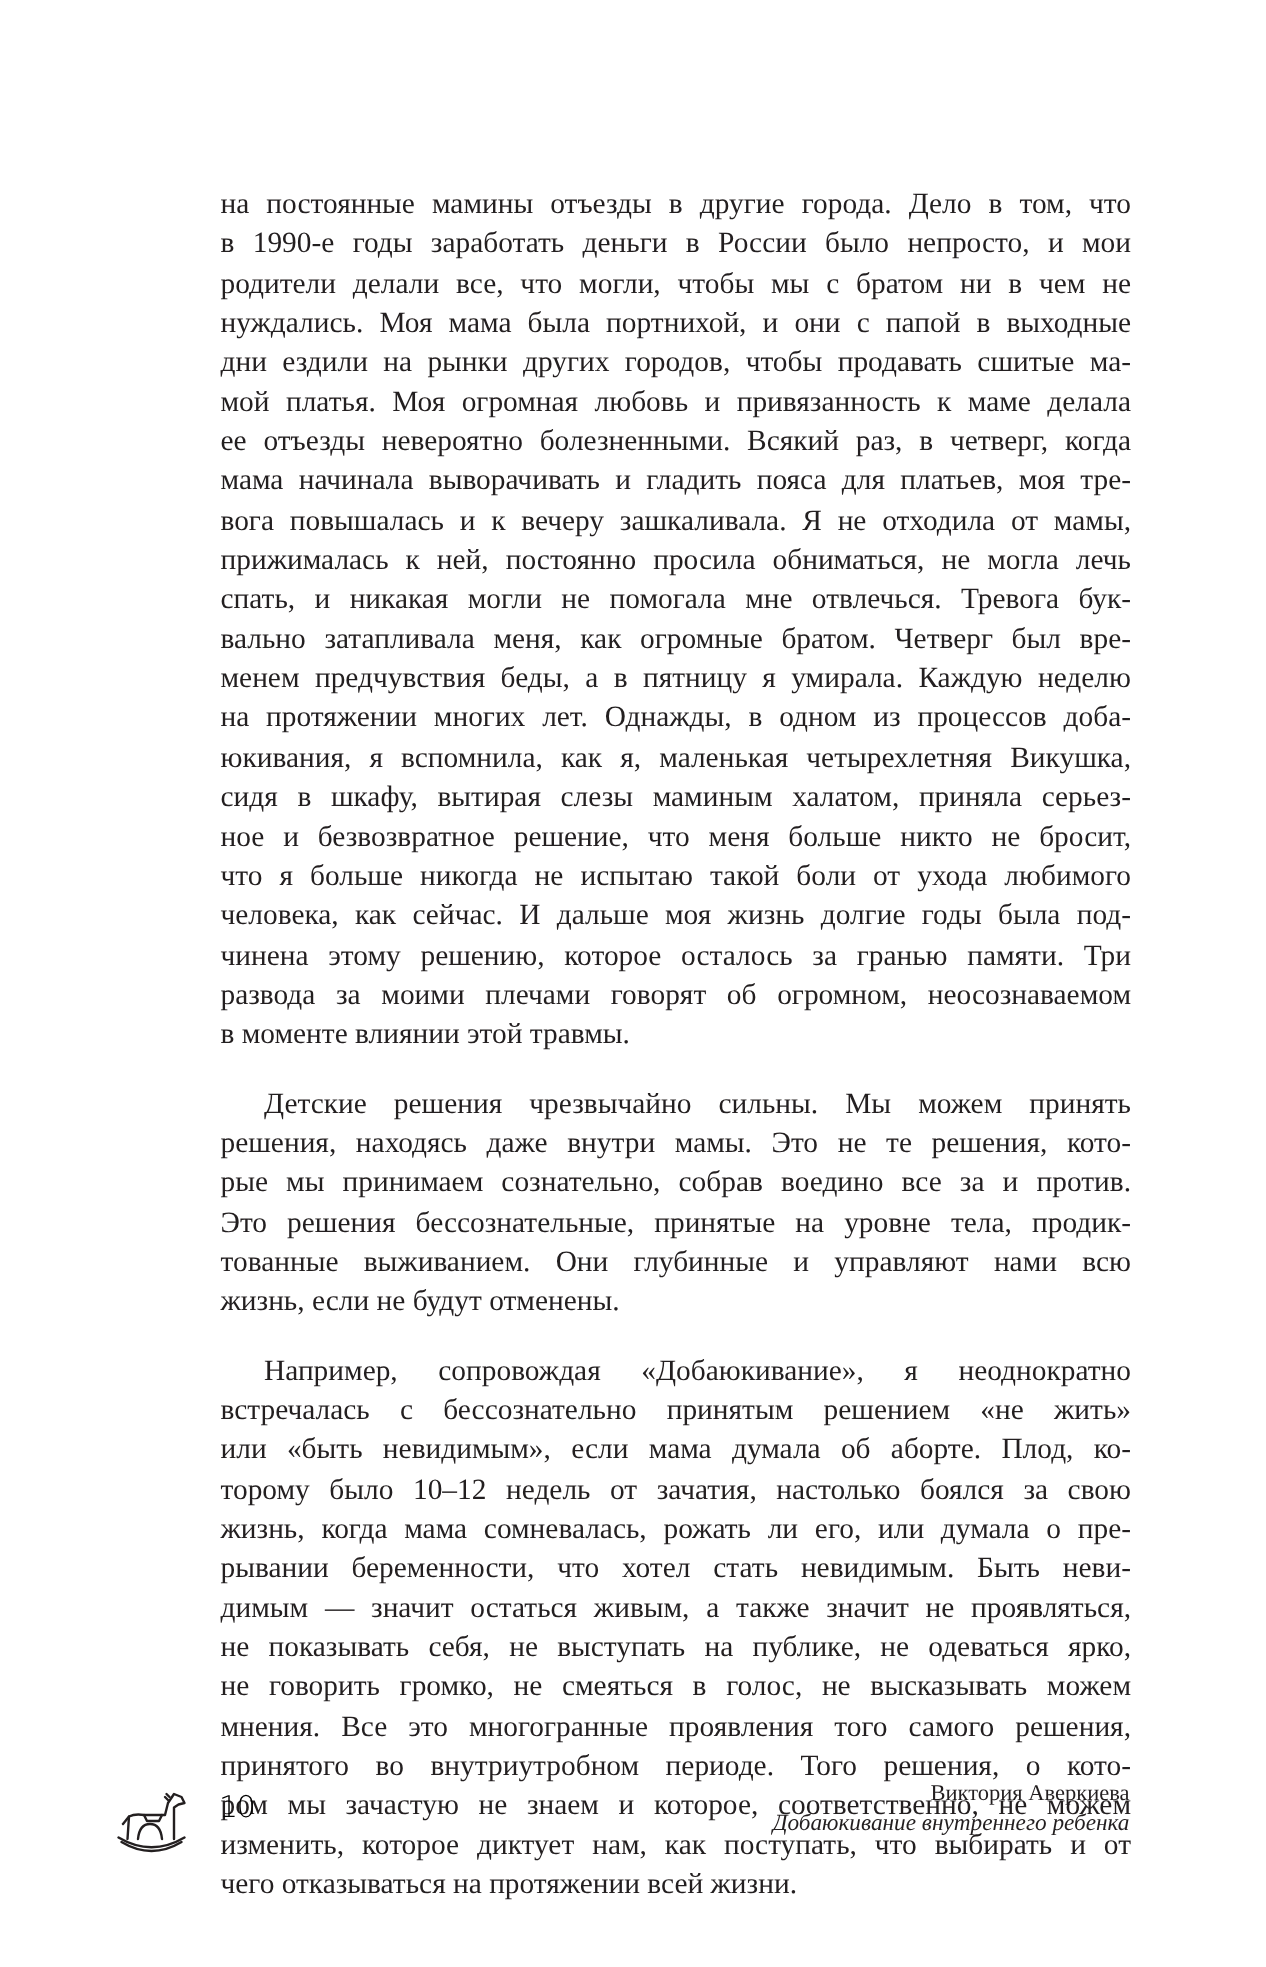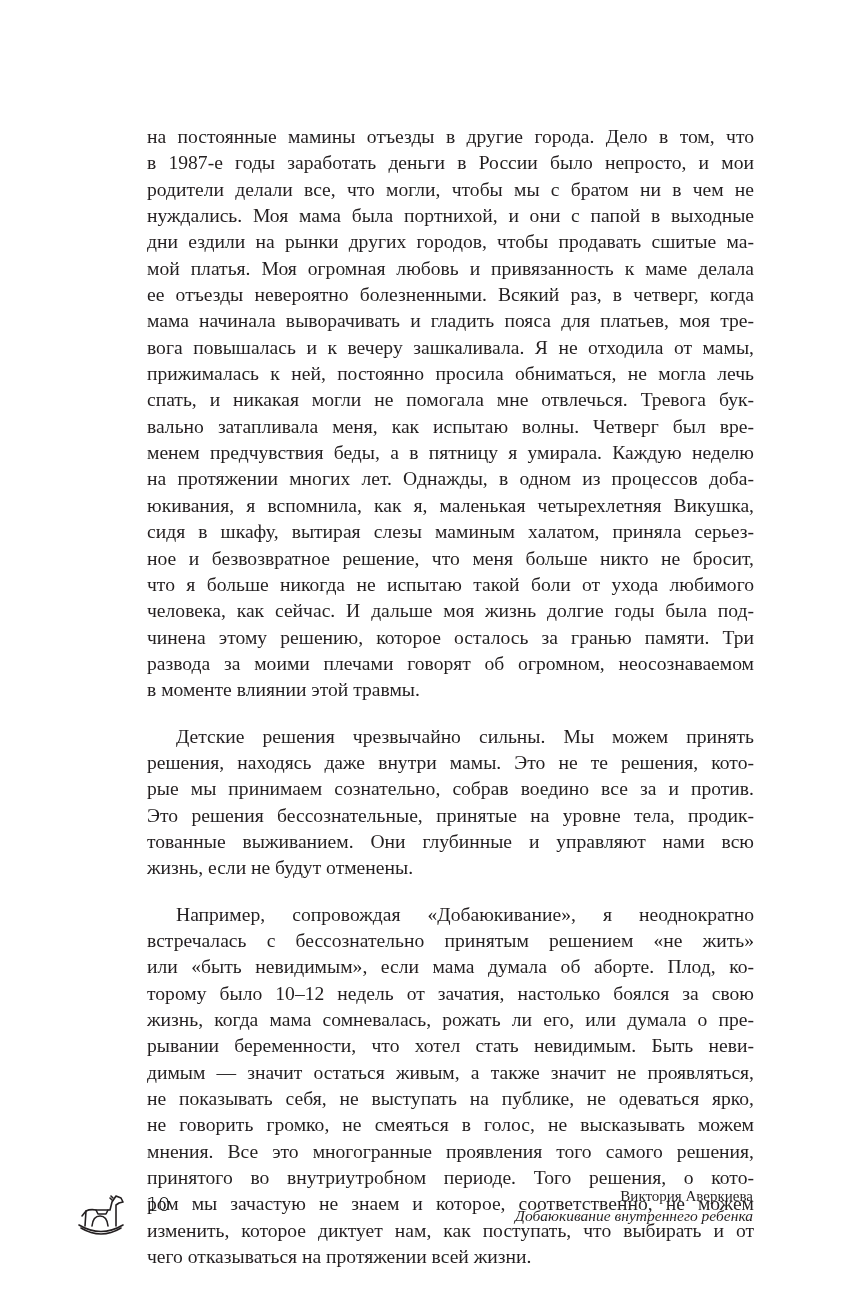--- a/index.html
+++ b/index.html
@@ -38,31 +38,31 @@
   }
   .footer-author { font-size: 15px; line-height: 20px; }
   .footer-title { font-size: 15.5px; line-height: 20px; font-style: italic; }
 </style>
 </head>
 <body>
 
 <div class="page">
   <div class="text-block" id="text-block">
       <span class="line">на постоянные мамины отъезды в другие города. Дело в том, что</span>
-      <span class="line">в 1987-е годы заработать деньги в России было непросто, и мои</span>
+      <span class="line">в 1990-е годы заработать деньги в России было непросто, и мои</span>
       <span class="line">родители делали все, что могли, чтобы мы с братом ни в чем не</span>
       <span class="line">нуждались. Моя мама была портнихой, и они с папой в выходные</span>
       <span class="line">дни ездили на рынки других городов, чтобы продавать сшитые ма-</span>
       <span class="line">мой платья. Моя огромная любовь и привязанность к маме делала</span>
       <span class="line">ее отъезды невероятно болезненными. Всякий раз, в четверг, когда</span>
       <span class="line">мама начинала выворачивать и гладить пояса для платьев, моя тре-</span>
       <span class="line">вога повышалась и к вечеру зашкаливала. Я не отходила от мамы,</span>
       <span class="line">прижималась к ней, постоянно просила обниматься, не могла лечь</span>
       <span class="line">спать, и никакая могли не помогала мне отвлечься. Тревога бук-</span>
-      <span class="line">вально затапливала меня, как испытаю волны. Четверг был вре-</span>
+      <span class="line">вально затапливала меня, как огромные братом. Четверг был вре-</span>
       <span class="line">менем предчувствия беды, а в пятницу я умирала. Каждую неделю</span>
       <span class="line">на протяжении многих лет. Однажды, в одном из процессов доба-</span>
       <span class="line">юкивания, я вспомнила, как я, маленькая четырехлетняя Викушка,</span>
       <span class="line">сидя в шкафу, вытирая слезы маминым халатом, приняла серьез-</span>
       <span class="line">ное и безвозвратное решение, что меня больше никто не бросит,</span>
       <span class="line">что я больше никогда не испытаю такой боли от ухода любимого</span>
       <span class="line">человека, как сейчас. И дальше моя жизнь долгие годы была под-</span>
       <span class="line">чинена этому решению, которое осталось за гранью памяти. Три</span>
       <span class="line">развода за моими плечами говорят об огромном, неосознаваемом</span>
       <span class="line last">в моменте влиянии этой травмы.</span>

